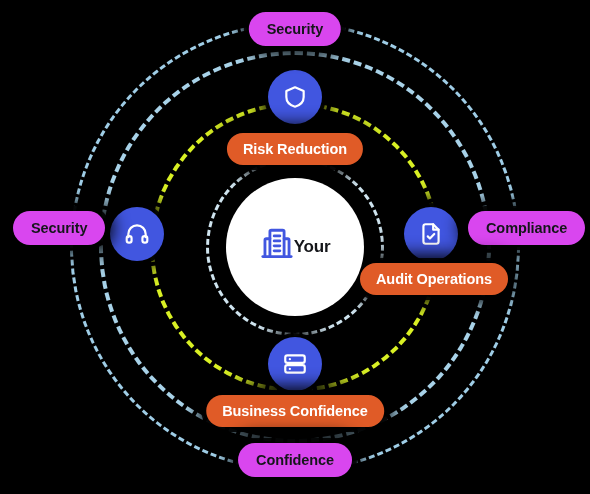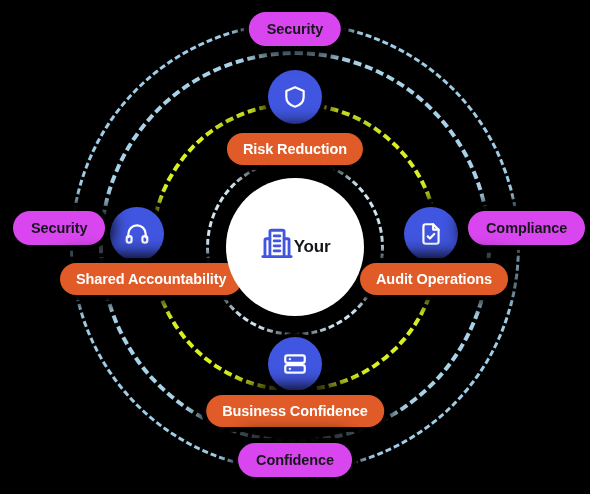--- a/index.html
+++ b/index.html
@@ -150,23 +150,20 @@
   <div class="node-circle n-left">
     <span>
       <svg viewBox="0 0 24 24" fill="none" stroke="#ffffff" stroke-width="2" stroke-linecap="round" stroke-linejoin="round" aria-hidden="true">
         <path d="M4 15 v-3 a8 8 0 0 1 16 0 v3"></path>
         <rect x="2.5" y="14" width="4.5" height="6" rx="2"></rect>
         <rect x="17" y="14" width="4.5" height="6" rx="2"></rect>
       </svg>
     </span>
   </div>
 
-  <div class="pill orange p-left-orange">
-    <span>Shared Accountability</span>
-  </div>
 
   <div class="center-circle">
     <span class="center-icon">
       <svg viewBox="0 0 24 24" fill="none" stroke="#4156e0" stroke-width="2" stroke-linecap="round" stroke-linejoin="round" aria-hidden="true">
         <path d="M7 21 V4 a1 1 0 0 1 1 -1 h8 a1 1 0 0 1 1 1 v17"></path>
         <path d="M7 9 H4.5 a1 1 0 0 0 -1 1 v11"></path>
         <path d="M17 9 h2.5 a1 1 0 0 1 1 1 v11"></path>
         <line x1="10" y1="7" x2="14" y2="7"></line>
         <line x1="10" y1="10.5" x2="14" y2="10.5"></line>
         <line x1="10" y1="14" x2="14" y2="14"></line>

